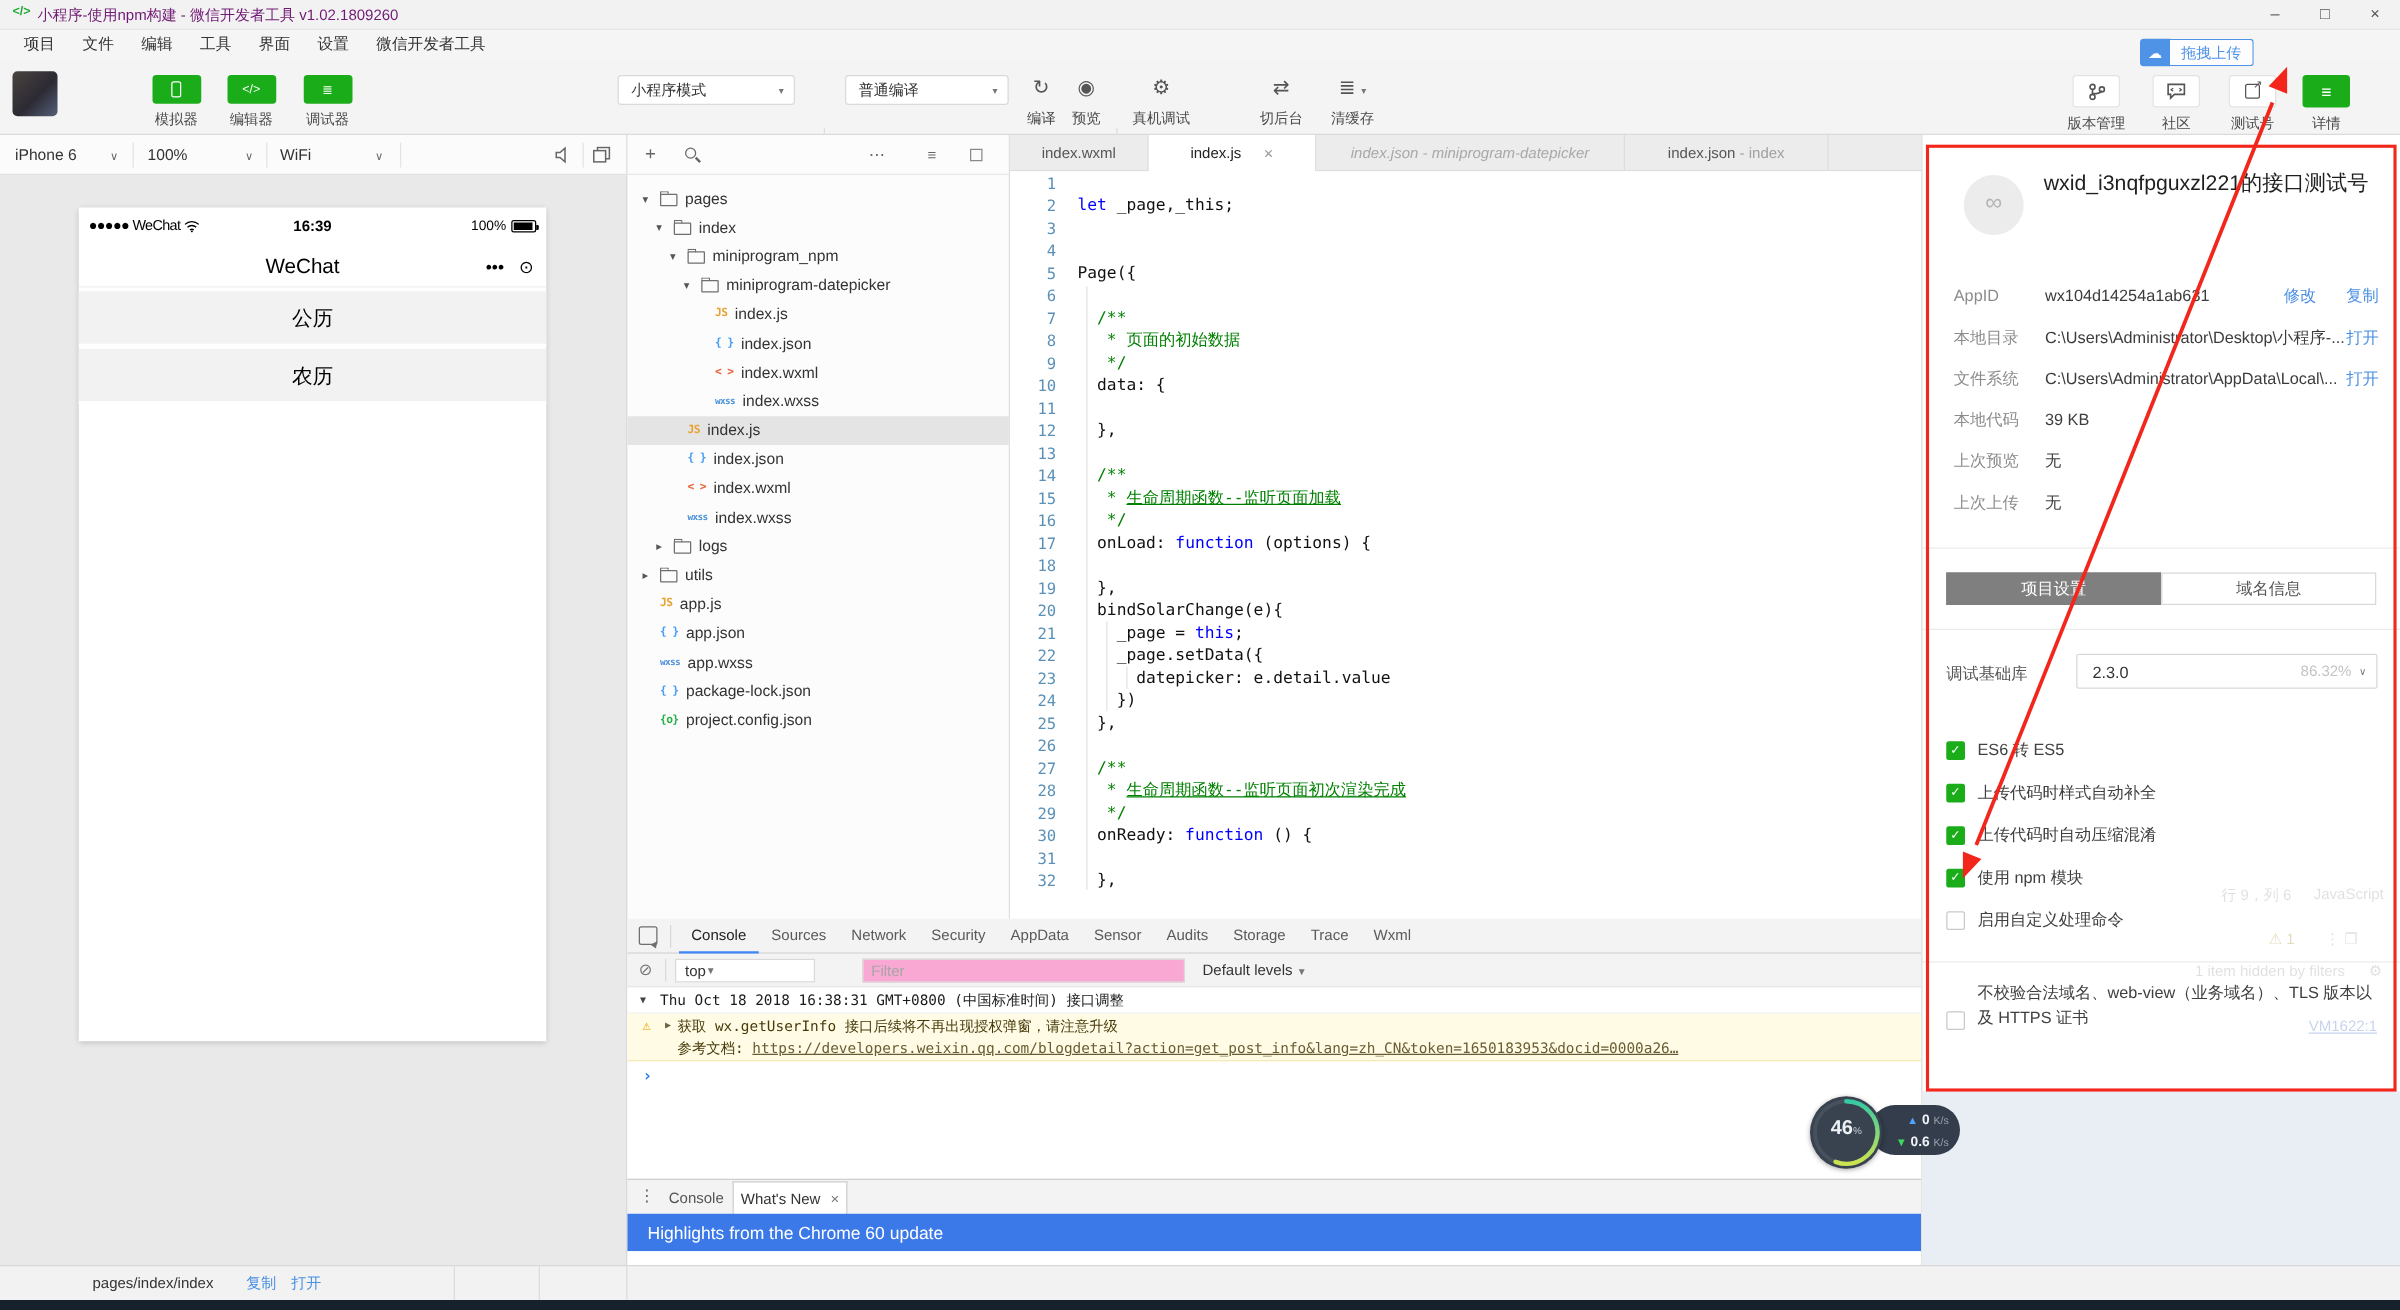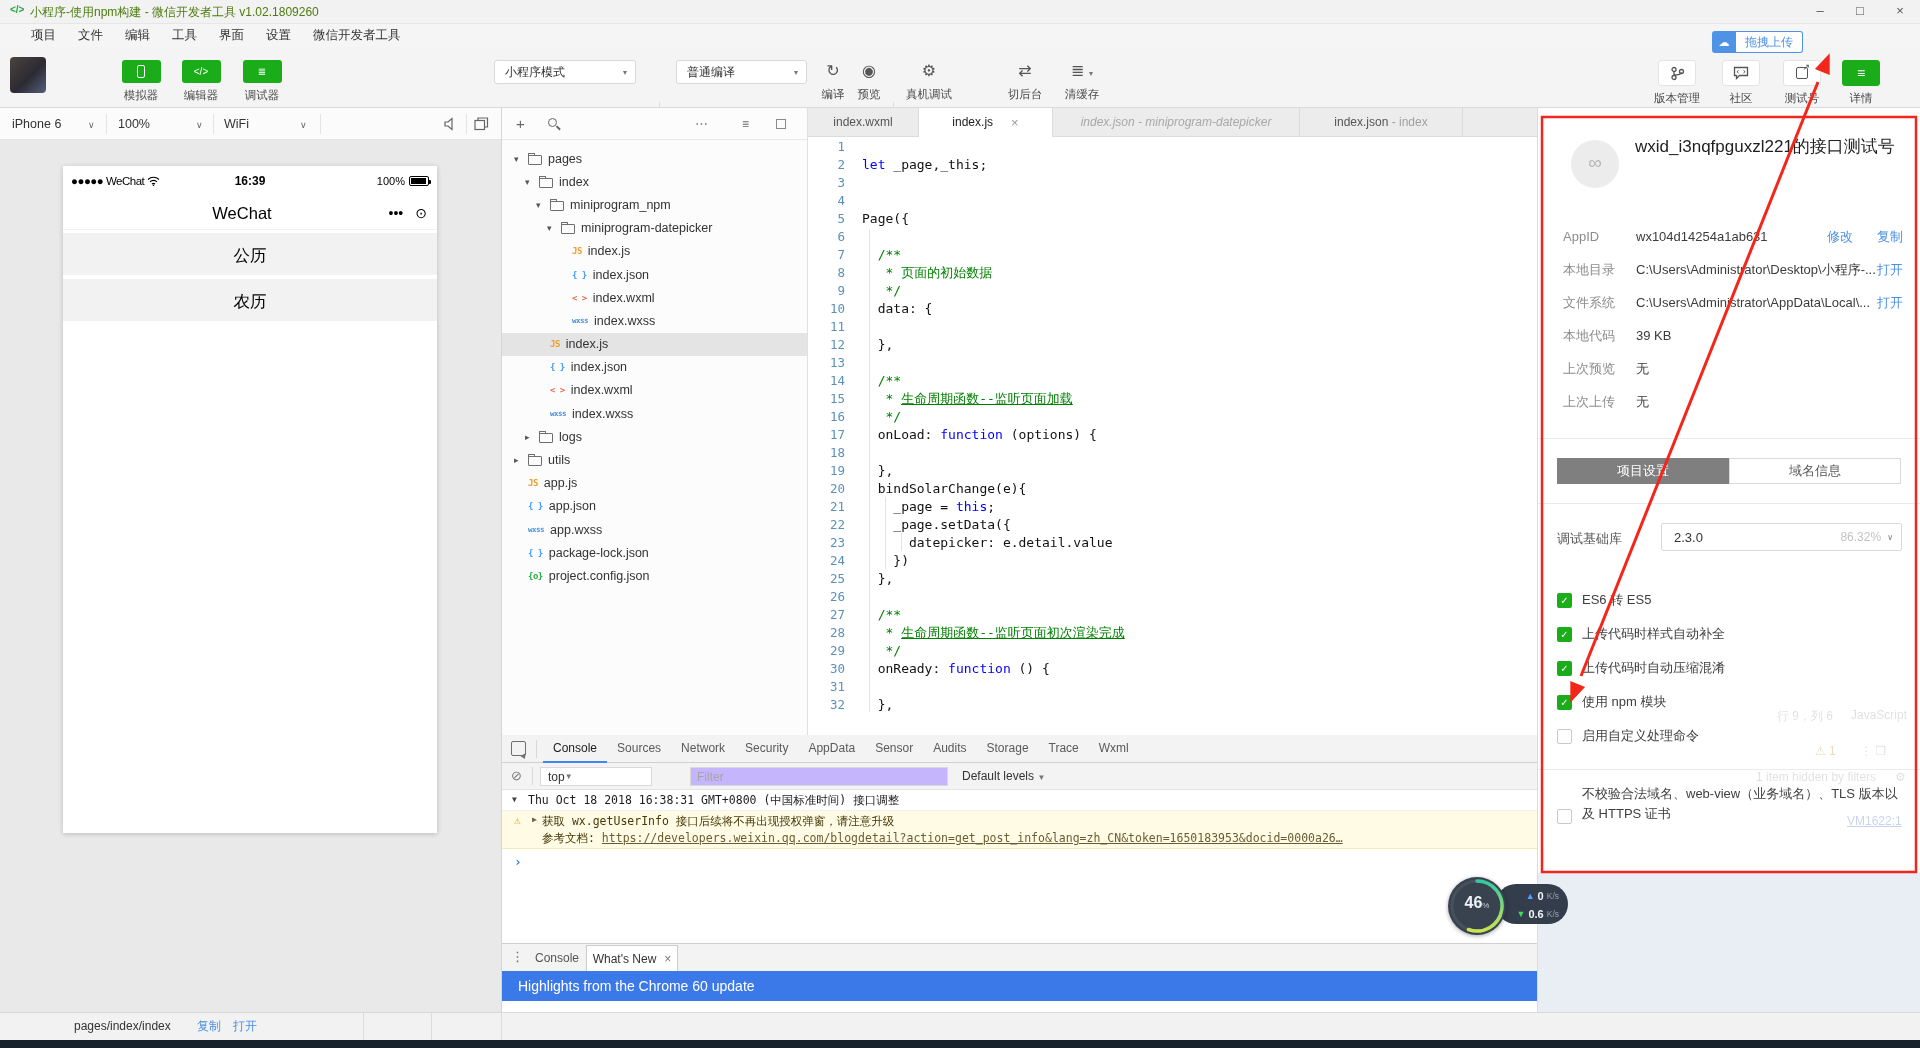--- a/index.html
+++ b/index.html
@@ -4,25 +4,25 @@
 <style>
   * { margin:0; padding:0; box-sizing:border-box; }
   body { background:#333; font-family:"Liberation Sans", sans-serif; }
   #app { position:relative; width:1920px; height:1048px; background:#fff; overflow:hidden;
          font-family:"Liberation Sans", sans-serif; color:#333; }
   .abs { position:absolute; }
 
   
   .titlebar { left:0; top:0; width:1920px; height:24px; background:#f2f2f2; border-bottom:1px solid #e6e6e6; }
   .tb-ico { left:10px; top:4px; font-size:10px; font-weight:bold; color:#23ab38; }
-  .tb-title { left:30px; top:4px; font-size:12px; color:#4d7c0f; }
+  .tb-title { left:30px; top:4px; font-size:12px; color:#701a75; }
   .winctl { top:0; width:40px; height:24px; line-height:22px; text-align:center; font-size:13px; color:#555; }
 
   
-  .menubar { left:0; top:24px; width:1920px; height:23px; background:#f5f5f5; display:flex; align-items:center; padding-left:20px; }
+  .menubar { left:0; top:24px; width:1920px; height:23px; background:#f5f5f5; display:flex; align-items:center; padding-left:8px; }
   .menu-item { font-size:12.5px; color:#333; padding:0 11px; line-height:23px; }
 
   
   .toolbar { left:0; top:47px; width:1920px; height:61px; background:#f4f4f4; border-bottom:1px solid #dadada; }
   .avatar { left:10px; top:10px; width:36px; height:36px; border-radius:4px;
             background:linear-gradient(135deg,#4a4440 0%,#2c2a33 55%,#55607a 100%); }
   .tbtn-group { top:13px; width:56px; text-align:center; }
   .tbtn { width:39px; height:23px; margin:0 auto; background:#1aad19; border-radius:3px; color:#fff;
           display:flex; align-items:center; justify-content:center; font-size:10px; }
   .tbtn .ph { width:8px; height:13px; border:1.2px solid #fff; border-radius:2px; }
@@ -112,21 +112,21 @@
   .insp { margin:0 10px 0 9px; width:15px; height:15px; border:1.5px solid #6e6e6e; border-radius:2px; position:relative; }
   .insp::after { content:"▲"; position:absolute; right:-4px; bottom:-5px; font-size:9px; color:#6e6e6e; transform:rotate(35deg); }
   .dtsep { width:1px; height:18px; background:#d8d8d8; margin-right:6px; }
   .dtab { font-size:12px; color:#5a5a5a; padding:0 10px; line-height:27px; height:28px; }
   .dtab.act { color:#222; box-shadow:inset 0 -2px #4285f4; }
   .dfilter { left:0; top:28px; width:1035px; height:27px; background:#f3f3f3; border-bottom:1px solid #e3e3e3; }
   .noic { left:9px; top:5px; font-size:13px; color:#777; }
   .fsep { left:30px; top:4px; width:1px; height:18px; background:#d8d8d8; }
   .topsel { left:38px; top:4px; width:112px; height:19px; background:#fff; border:1px solid #d9d9d9;
             font-size:12px; color:#333; display:flex; align-items:center; padding:0 5px 0 7px; }
-  .dfilter-input { left:188px; top:4px; width:258px; height:19px; border:1px solid #d9d9d9; background:#c4b5fd;
+  .dfilter-input { left:188px; top:4px; width:258px; height:19px; border:1px solid #d9d9d9; background:#f9a8d4;
                    font-size:12px; color:#333; padding:0 6px; font-family:"Liberation Sans",sans-serif; }
   .dfilter-input::placeholder { color:#a5a5a5; }
   .deflev { left:460px; top:4px; height:19px; line-height:19px; font-size:12px; color:#333; }
   .cons { left:0; top:55px; width:1035px; height:153px; background:#fff;
           font-family:"DejaVu Sans Mono", monospace; font-size:11.5px; }
   .grow { left:0; top:0; width:1035px; height:21px; border-bottom:1px solid #f0f0f0; line-height:20px; color:#1b1b1b; font-weight:500; }
   .grow .tri { position:absolute; left:10px; font-size:8px; color:#444; }
   .grow .tx { position:absolute; left:26px; }
   .gwarn { left:0; top:21px; width:1035px; height:38px; background:#fffbe5; border-bottom:1px solid #f5e9b8; color:#473a0a; }
   .gwarn .wic { position:absolute; left:12px; top:3px; color:#e8a402; font-size:11px; }

